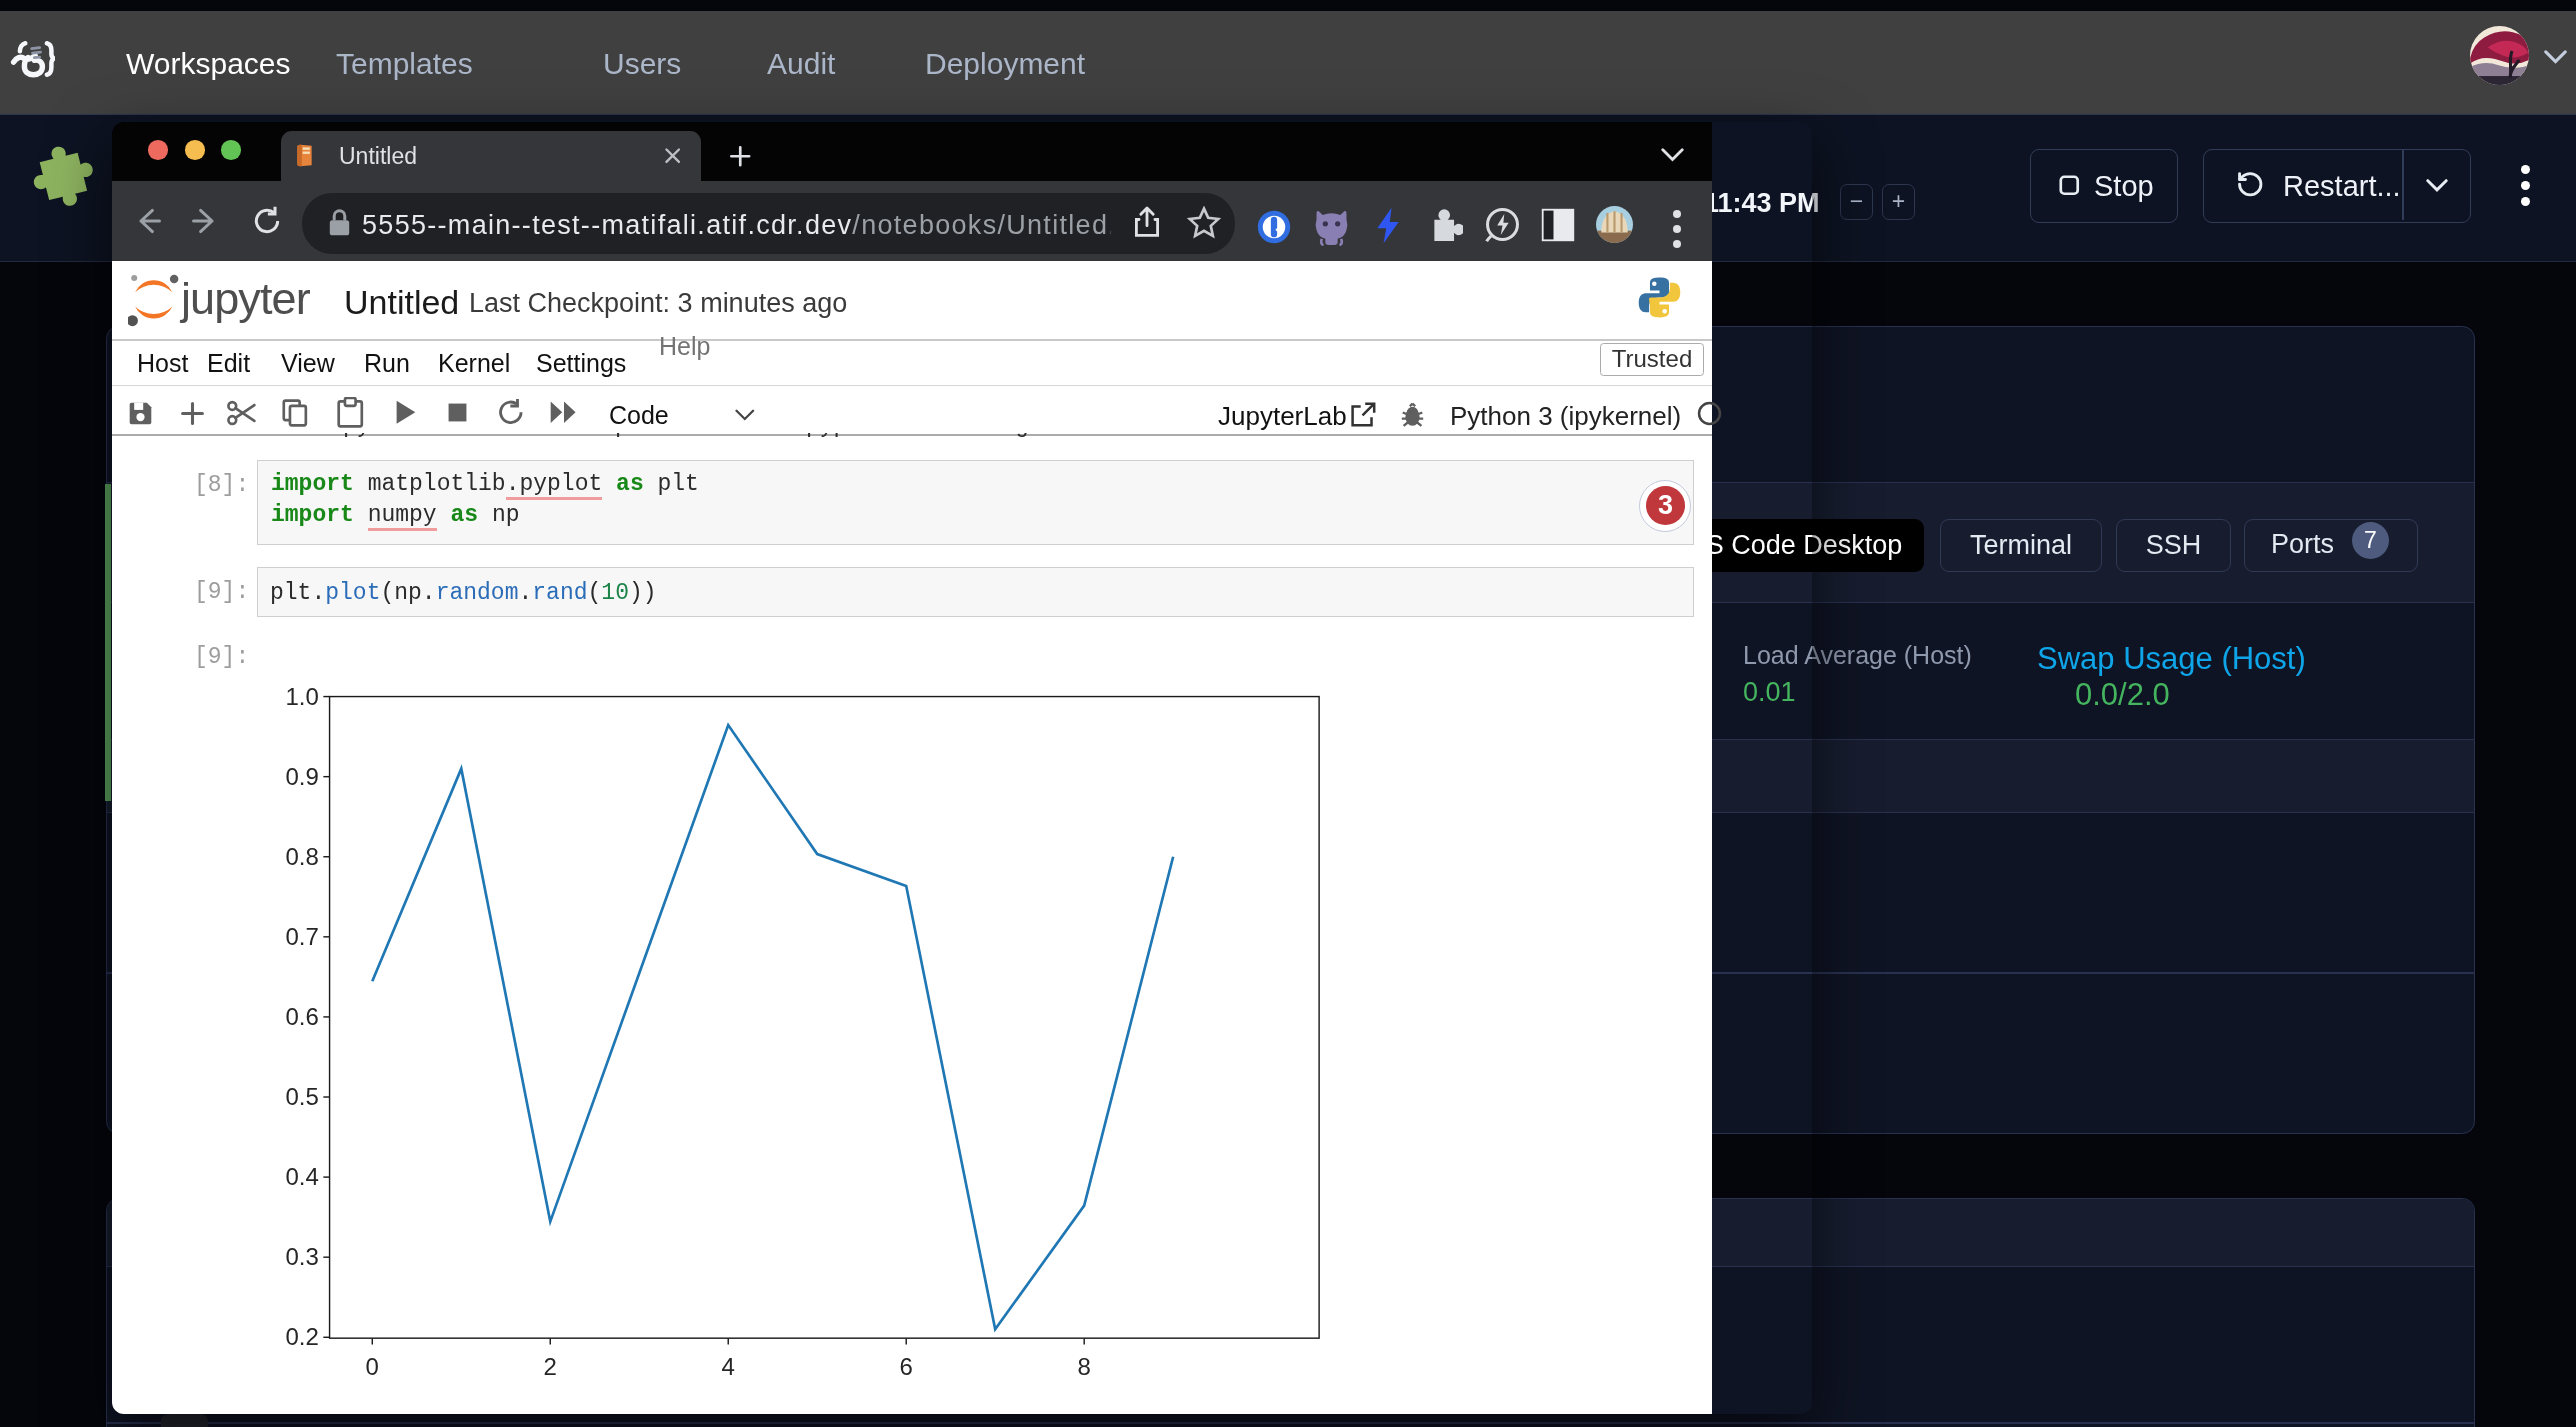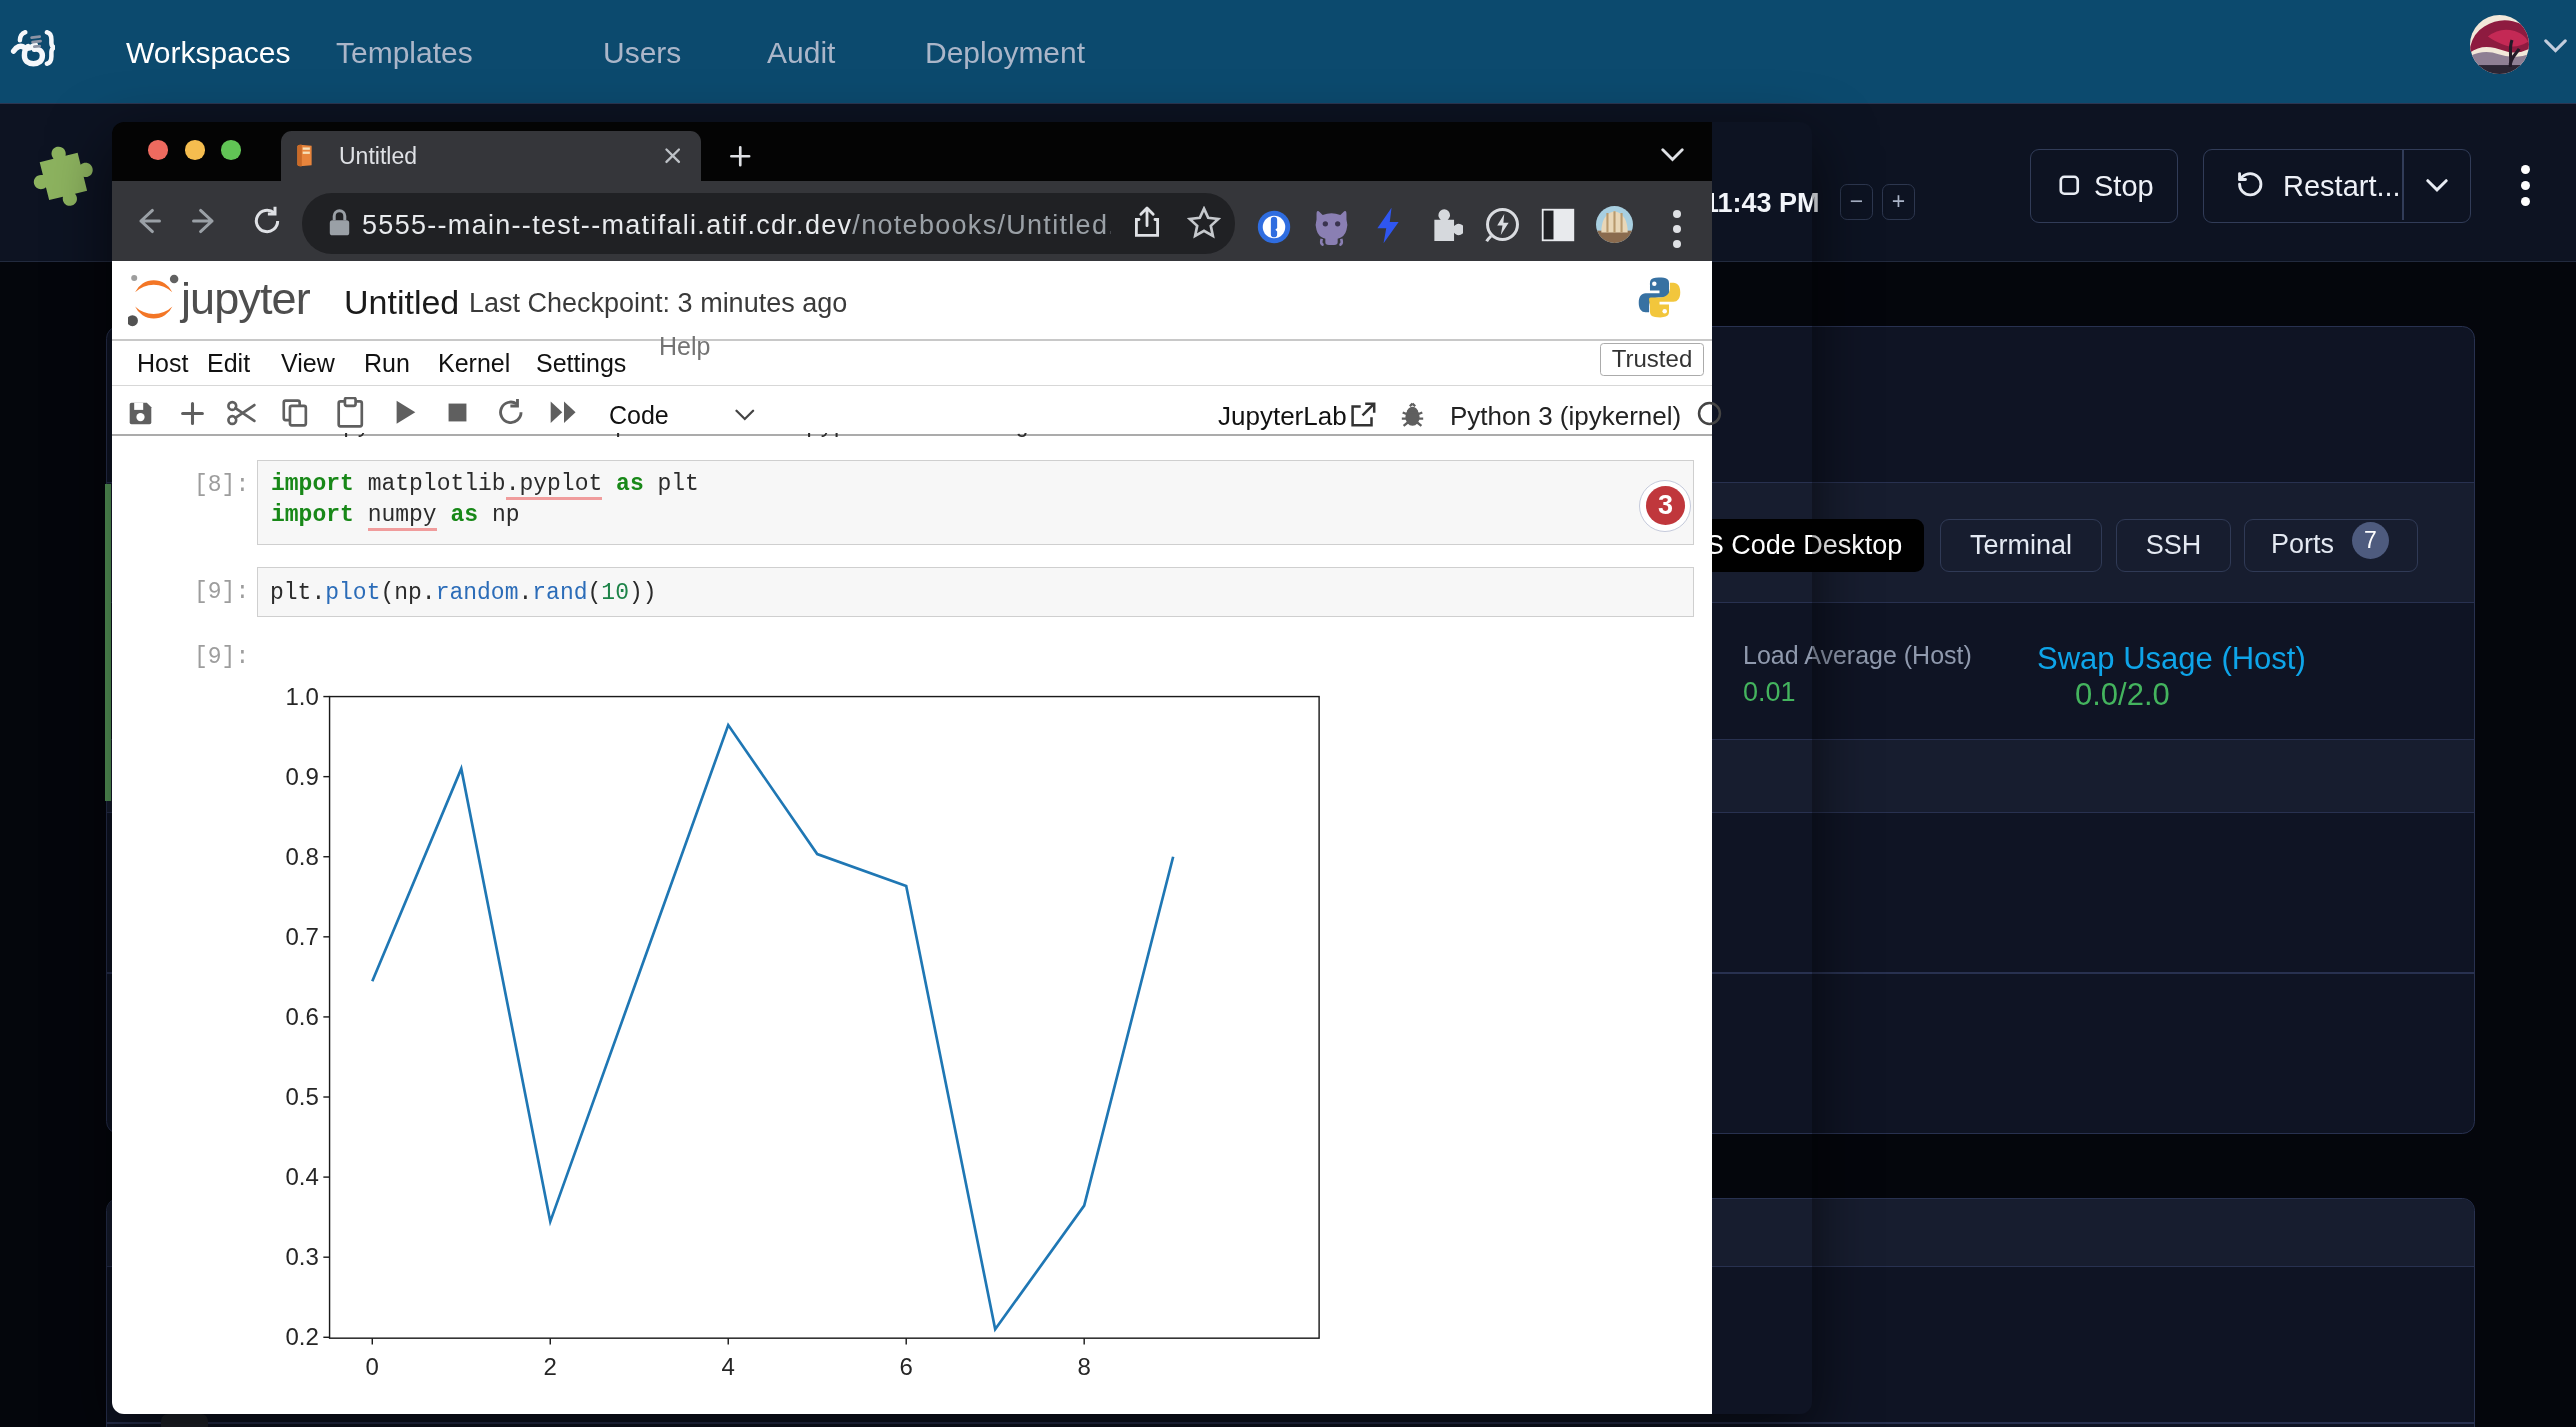--- a/index.html
+++ b/index.html
@@ -12,21 +12,21 @@
 <div id="stage">
 
   <div class="abs" style="left:0;top:104px;width:2576px;height:158px;background:#0d1322;border-bottom:1.8px solid #222a3e;"></div>
 
   <svg class="abs" style="left:18px;top:142px;" width="80" height="77" viewBox="0 0 90 86">
     <g transform="rotate(-14 45 43)">
       <path fill="#8db35f" d="M30 18 l16 0 c-3-6 1-12 7-12 c6 0 10 6 7 12 l14 0 0 14 c6-3 12 1 12 7 c0 6-6 10-12 7 l0 16 -14 0 c3 6-1 12-7 12 c-6 0-10-6-7-12 l-16 0 0-15 c-6 3-12-1-12-7 c0-6 6-10 12-7 z"></path>
     </g>
   </svg>
 
-  <div class="abs" style="left:0;top:0;width:2576px;height:104px;background:#0c4a6e;border-bottom:1.8px solid #2c3550;">
+  <div class="abs" style="left:0;top:11px;width:2576px;height:104px;background:#404040;border-bottom:1.8px solid #2c3550;">
     <svg class="abs" style="left:9.8px;top:25px;" width="45" height="45" viewBox="0 0 50 50">
       <g fill="none" stroke="#f5f7fa" stroke-width="5" stroke-linecap="round">
         <path d="M17 8 C13 9 11 13 11 17"></path>
         <path d="M4 29 C7 24 12 22 16 25 C20 28 25 24 28 22" stroke-width="6"></path>
         <path d="M20 24 C17 26 16 30 16 34 C16 40 20 43 26 43 C32 43 36 40 36 34 C36 29 32 26 27 27" stroke-width="6"></path>
         <path d="M41 8 C45 9 46 12 46 16 L46 20 C46 23 47 24 49 25 C47 26 46 27 46 30 L46 35 C46 39 45 42 41 43" stroke-width="5"></path>
       </g>
       <g stroke="#8d94a5" stroke-width="3" fill="none" stroke-linecap="round">
         <line x1="24" y1="14" x2="33" y2="13"></line>
         <line x1="25" y1="19" x2="34" y2="18"></line>

